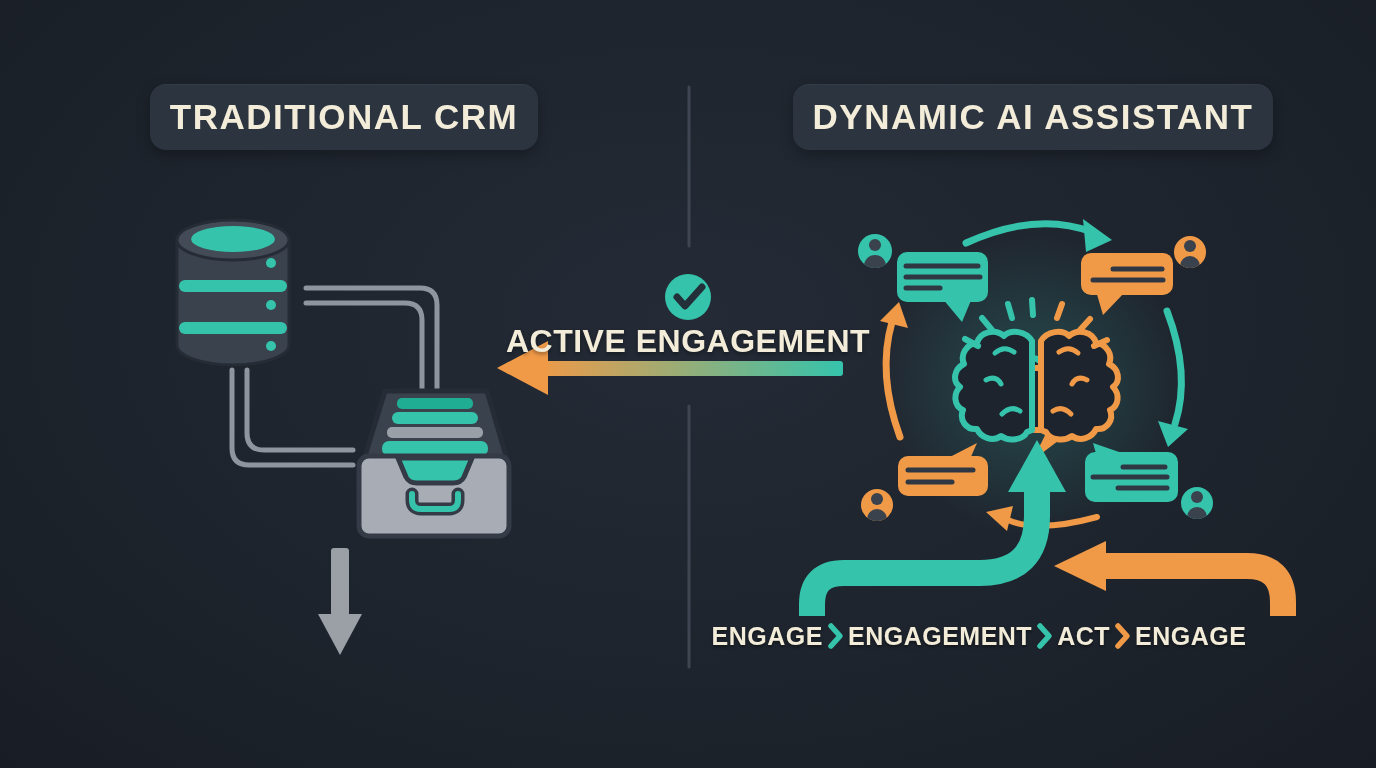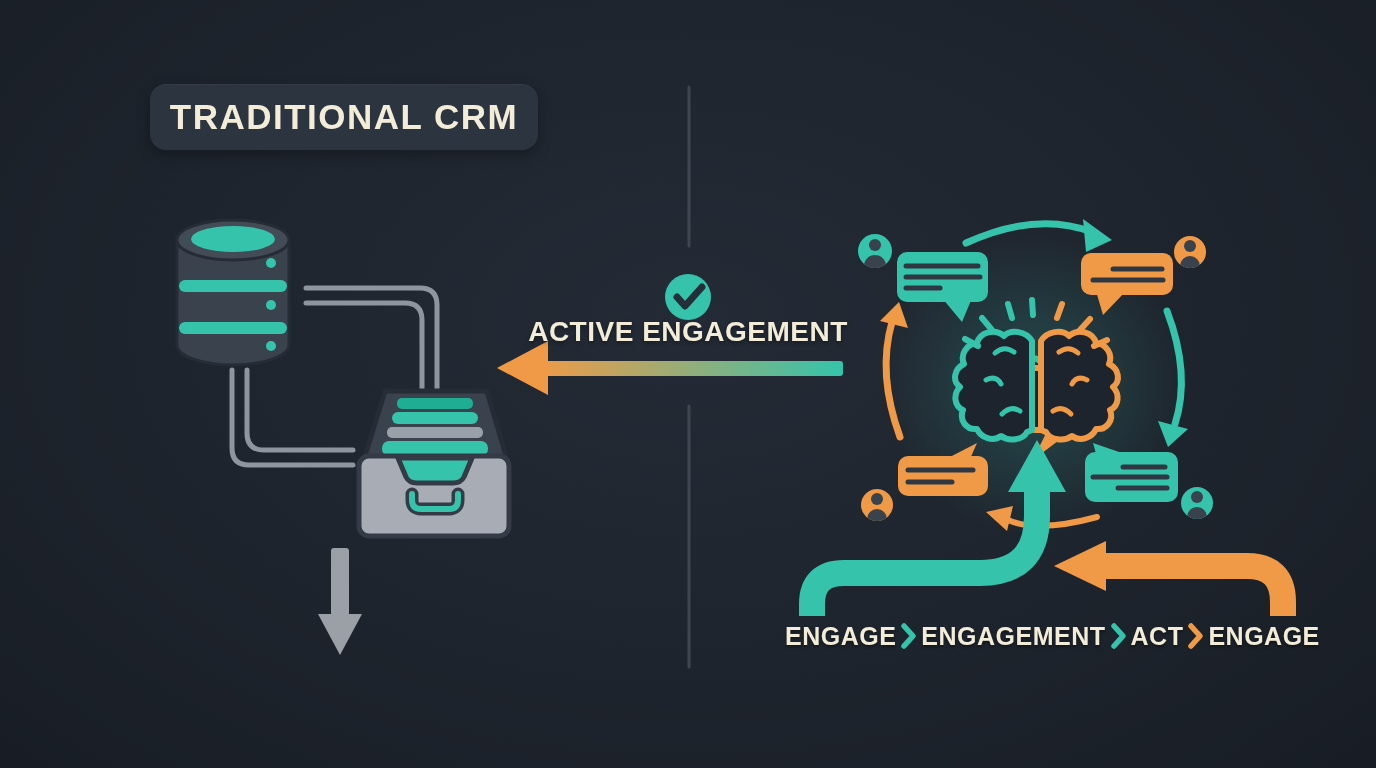--- a/index.html
+++ b/index.html
@@ -18,27 +18,27 @@
   .chip{
     position:absolute;height:66px;border-radius:16px;background:var(--chip);
     display:flex;align-items:center;justify-content:center;
     color:var(--cream);font-size:35px;font-weight:800;letter-spacing:1.5px;
     box-shadow:0 5px 14px rgba(0,0,0,.28), inset 0 1px 0 rgba(255,255,255,.04);
     white-space:nowrap;
   }
   .chip-left{left:150px;top:84px;width:388px;}
   .chip-right{left:793px;top:84px;width:480px;}
   .engage-label{
-    position:absolute;left:688px;top:316px;transform:translateX(-50%);
-    color:var(--cream);font-size:28px;font-weight:800;letter-spacing:.5px;
+    position:absolute;left:688px;top:323px;transform:translateX(-50%);
+    color:var(--cream);font-size:32px;font-weight:800;letter-spacing:.5px;
     white-space:nowrap;text-shadow:0 2px 4px rgba(0,0,0,.4);
   }
   .flow-row{
-    position:absolute;left:785px;top:619px;width:506px;height:34px;
-    display:flex;align-items:center;justify-content:space-between;gap:4px;
+    position:absolute;left:726px;top:619px;width:506px;height:34px;
+    display:flex;align-items:center;justify-content:center;gap:4px;
   }
   .flow-step{
     color:var(--cream);font-size:25px;font-weight:800;letter-spacing:.5px;
     white-space:nowrap;text-shadow:0 2px 3px rgba(0,0,0,.4);
   }
   .chev{display:flex;align-items:center;}
   .chev svg{display:block;}
   .chev.teal polyline{stroke:var(--teal);}
   .chev.orange polyline{stroke:var(--orange);}
 
@@ -244,20 +244,21 @@
       <path class="fill-none stroke-teal" stroke-width="26" d="M812,616 L812,604 Q812,573 844,573 L980,573 Q1037,573 1037,516 L1037,486"></path>
       <polygon class="fill-teal" points="1008,492 1066,492 1037,440"></polygon>
     </g>
     <g>
       <path class="fill-none stroke-orange" stroke-width="26" d="M1283,616 L1283,602 Q1283,566 1247,566 L1106,566"></path>
       <polygon class="fill-orange" points="1106,541 1106,591 1054,566"></polygon>
     </g>
   </svg>
 
   <div class="chip chip-left">TRADITIONAL CRM</div>
+  <div class="chip chip-right">DYNAMIC AI ASSISTANT</div>
 
   <div class="engage-label">ACTIVE ENGAGEMENT</div>
 
   <div class="flow-row">
     <span class="flow-step">ENGAGE</span>
     <span class="chev teal">
       <svg width="17" height="28" viewBox="0 0 17 28">
           <polyline points="4,4 13,14 4,24" fill="none" stroke-width="5.5" stroke-linecap="round" stroke-linejoin="round"></polyline>
         </svg>
     </span>

